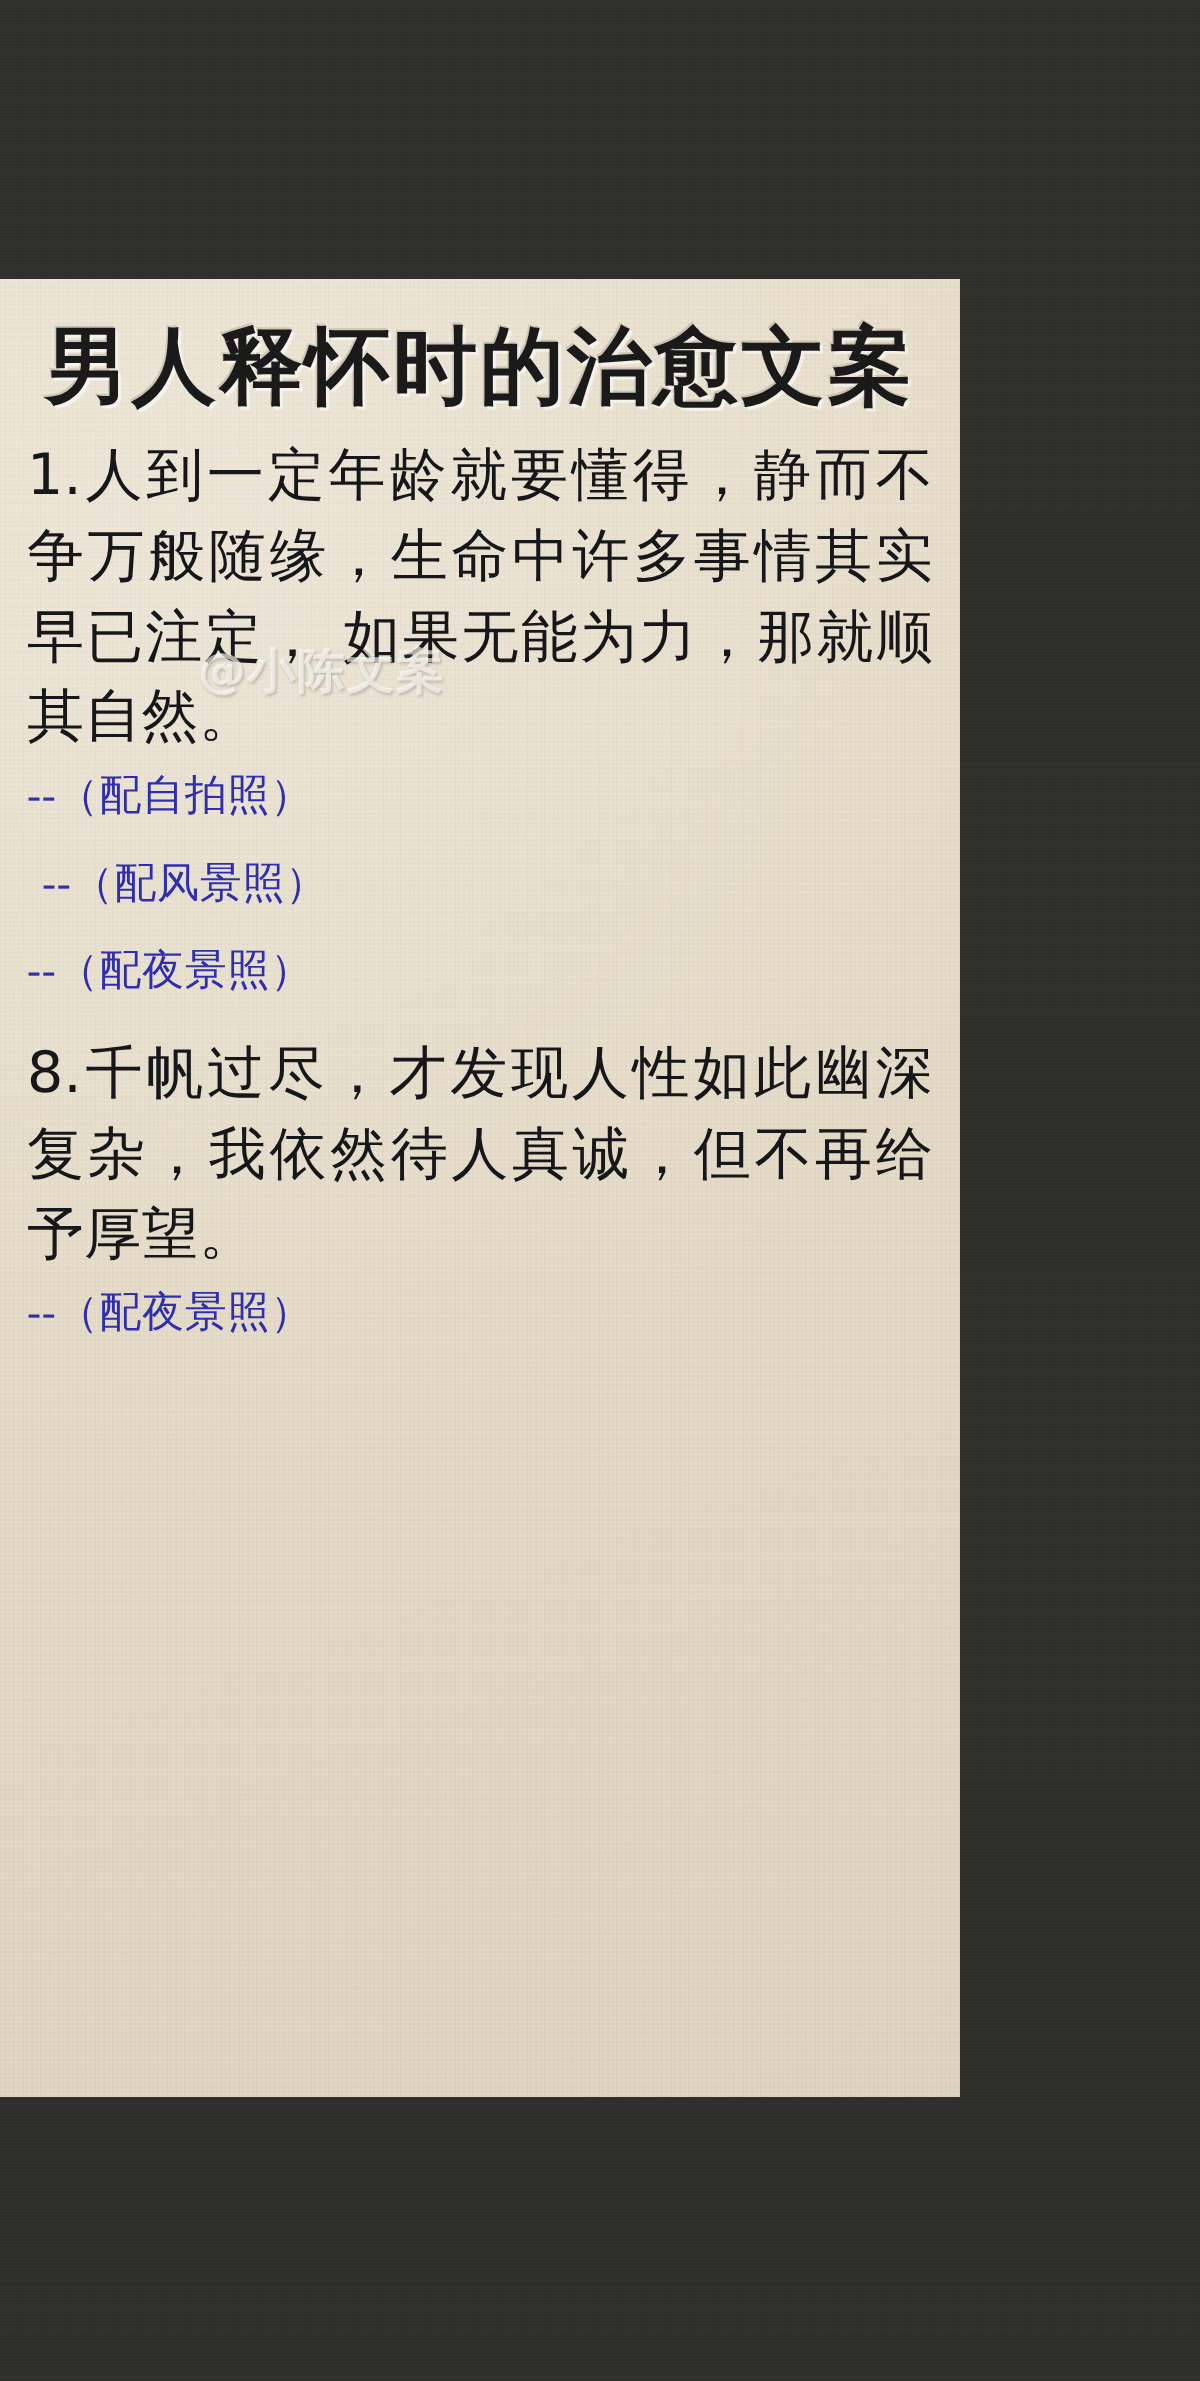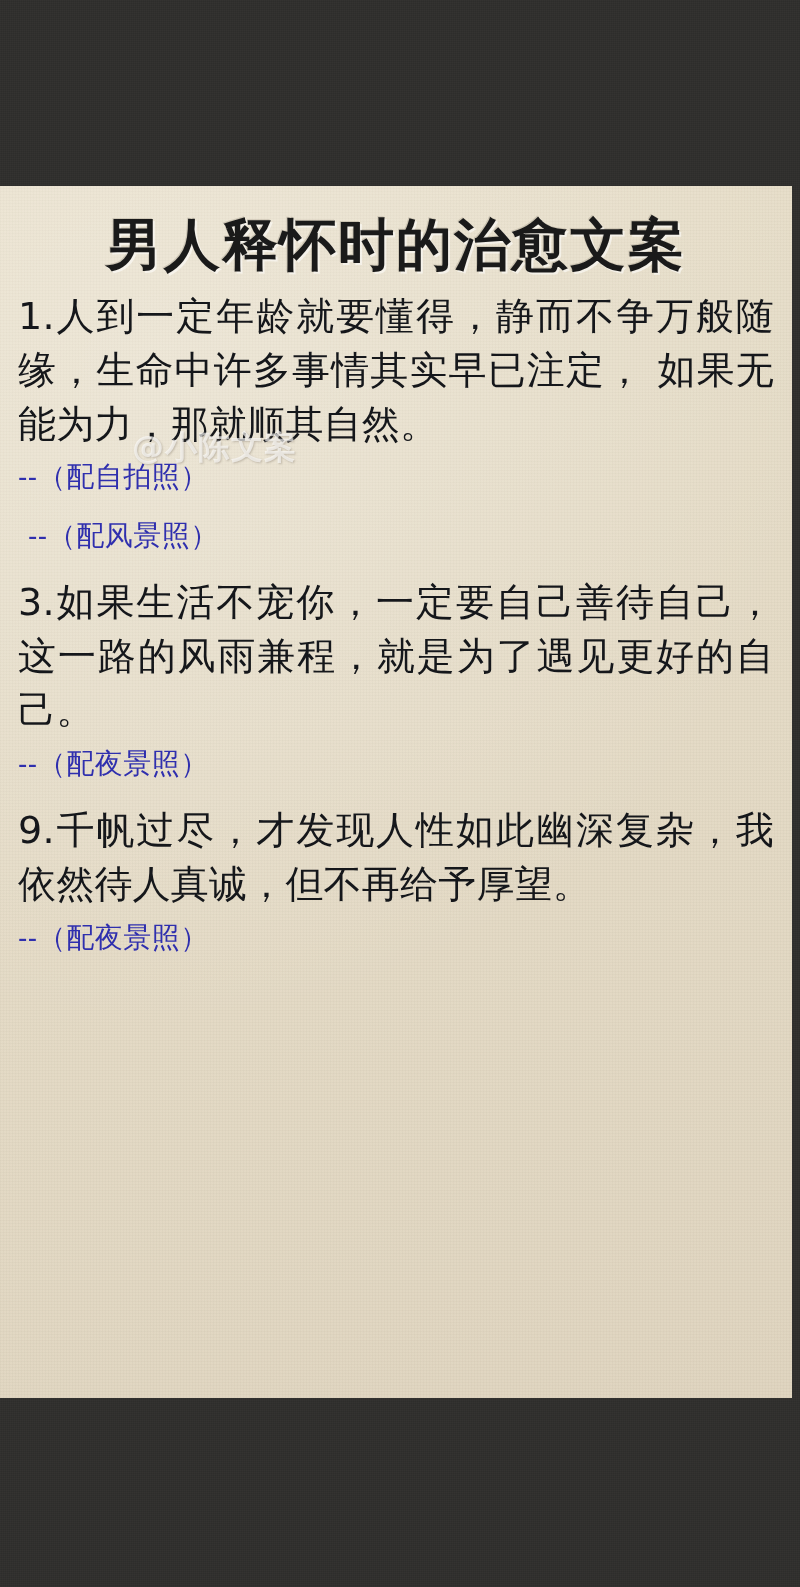--- a/index.html
+++ b/index.html
@@ -19,21 +19,21 @@
     height: 1587px;
     background:
       repeating-linear-gradient(0deg, rgba(255,255,255,0.012) 0px, rgba(255,255,255,0.012) 1px, rgba(0,0,0,0.03) 1px, rgba(0,0,0,0.03) 2px),
       repeating-linear-gradient(90deg, rgba(255,255,255,0.012) 0px, rgba(255,255,255,0.012) 1px, rgba(0,0,0,0.03) 1px, rgba(0,0,0,0.03) 2px),
       #302f2d;
   }
   .card {
     position: absolute;
     left: 0;
     top: 186px;
-    width: 792px;
+    width: 640px;
     height: 1212px;
     background:
       radial-gradient(circle at 20% 15%, rgba(255,255,255,0.25), rgba(255,255,255,0) 55%),
       repeating-linear-gradient(0deg, rgba(0,0,0,0.016) 0px, rgba(0,0,0,0.016) 1px, rgba(255,255,255,0.02) 1px, rgba(255,255,255,0.02) 3px),
       repeating-linear-gradient(90deg, rgba(0,0,0,0.016) 0px, rgba(0,0,0,0.016) 1px, rgba(255,255,255,0.02) 1px, rgba(255,255,255,0.02) 3px),
       linear-gradient(160deg, #e9dfca 0%, #e4dac5 45%, #ded3be 100%);
     box-sizing: border-box;
     padding: 0 18px;
     overflow: hidden;
   }
@@ -61,21 +61,21 @@
     margin: 0;
     font-family: "DejaVu Sans", "Liberation Sans", sans-serif;
     font-size: 38px;
     line-height: 1.42;
     color: #15171b;
     text-align: justify;
     letter-spacing: 0.2px;
   }
   .item-note {
     margin: 8px 0 0 0;
-    font-family: Liberation Sans, sans-serif;
+    font-family: Liberation Serif, serif;
     font-size: 28px;
     line-height: 1.3;
     color: #2f2fae;
     letter-spacing: 0.5px;
   }
   .item + .item {
     margin-top: 22px;
   }
   .note-indent {
     padding-left: 10px;
@@ -106,27 +106,26 @@
       <div class="item">
         <p class="item-text">1.人到一定年龄就要懂得，静而不争万般随缘，生命中许多事情其实早已注定， 如果无能为力，那就顺其自然。</p>
         <p class="item-note">--（配自拍照）</p>
       </div>
 
       <div class="item">
         <p class="item-note note-indent"> --（配风景照）</p>
       </div>
 
       <div class="item">
-        <p class="item-text">3.如果生活不宠你，一定要自己善待自己，这一路的风雨兼程，就是为了遇见更好的自己。</p>
         <p class="item-note">--（配夜景照）</p>
       </div>
 
 
       <div class="item">
-        <p class="item-text">9.千帆过尽，才发现人性如此幽深复杂，我依然待人真诚，但不再给予厚望。</p>
+        <p class="item-text">8.千帆过尽，才发现人性如此幽深复杂，我依然待人真诚，但不再给予厚望。</p>
         <p class="item-note">--（配夜景照）</p>
       </div>
 
     </div>
 
     <div class="watermark">@小陈文案</div>
   </div>
 </div>
 
 </body></html>

